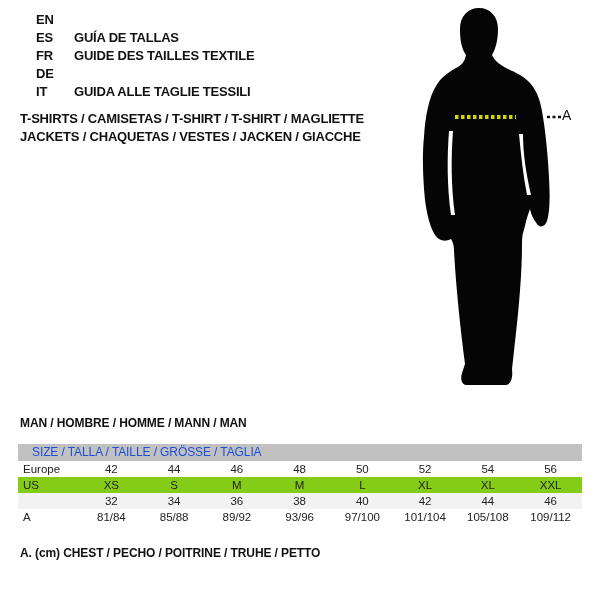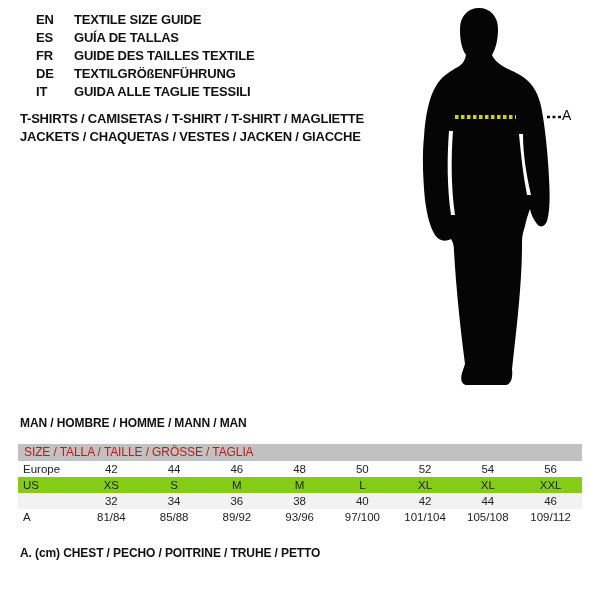--- a/index.html
+++ b/index.html
@@ -42,53 +42,51 @@
   
   .section-title {
     position: absolute; left: 20px; top: 416px;
     font-weight: bold; font-size: 12px; letter-spacing: -0.1px; white-space: nowrap;
   }
 
   
   .size-table { position: absolute; left: 18px; top: 444px; width: 564px; }
   .thead {
     height: 17px; line-height: 17px;
-    padding-left: 6px;
-    font-size: 12px; color: #b91c1c; letter-spacing: -0.1px;
+    padding-left: 14px;
+    font-size: 12px; color: #1d4ed8; letter-spacing: -0.1px;
     white-space: nowrap;
   }
   .trow { display: flex; height: 16px; line-height: 16px; font-size: 11.5px; color: #222; }
   .rlabel { width: 62px; padding-left: 5px; text-align: left; }
   .cell { flex: 1; text-align: center; }
 
   
   .footnote {
     position: absolute; left: 20px; top: 546px;
     font-weight: bold; font-size: 12px; letter-spacing: -0.1px; white-space: nowrap;
   }
 </style>
 </head>
 <body>
 
 <div class="lang-block">
   <div class="lang-row">
     <span class="lang-code">EN</span>
-    <span class="lang-label">TEXTILE SIZE GUIDE</span>
   </div>
   <div class="lang-row">
     <span class="lang-code">ES</span>
     <span class="lang-label">GUÍA DE TALLAS</span>
   </div>
   <div class="lang-row">
     <span class="lang-code">FR</span>
     <span class="lang-label">GUIDE DES TAILLES TEXTILE</span>
   </div>
   <div class="lang-row">
     <span class="lang-code">DE</span>
-    <span class="lang-label">TEXTILGRÖßENFÜHRUNG</span>
   </div>
   <div class="lang-row">
     <span class="lang-code">IT</span>
     <span class="lang-label">GUIDA ALLE TAGLIE TESSILI</span>
   </div>
 </div>
 
 <div class="products">
   <div class="product-line">T-SHIRTS / CAMISETAS / T-SHIRT / T-SHIRT / MAGLIETTE</div>
   <div class="product-line">JACKETS / CHAQUETAS / VESTES / JACKEN / GIACCHE</div>

